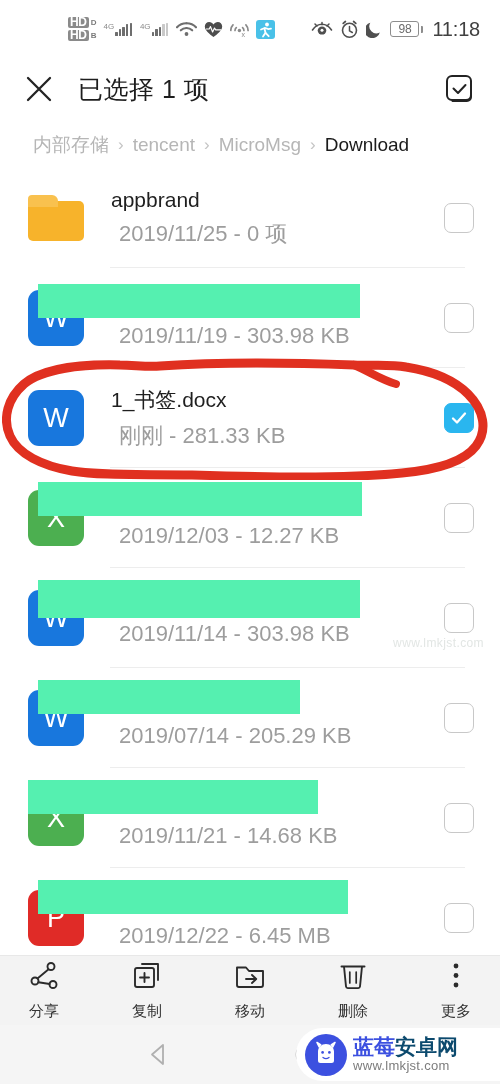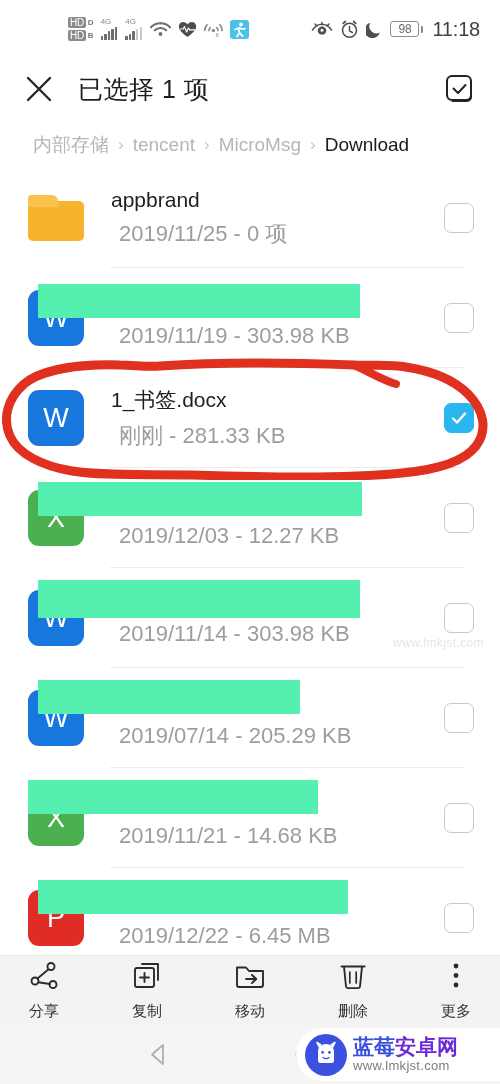--- a/index.html
+++ b/index.html
@@ -21,29 +21,29 @@
     width: 500px; height: 58px;
     display: flex; align-items: center;
     padding: 0 14px;
     background: #ffffff;
   }
   .sb-left { display: flex; align-items: center; gap: 3px; margin-left: 54px; }
   .sb-right { display: flex; align-items: center; gap: 7px; margin-left: auto; margin-right: 6px; }
   .hd-stack { display: flex; flex-direction: column; gap: 2px; }
   .hd-row { display: flex; align-items: center; gap: 2px; }
   .hd-box {
-    font-size: 10px; font-weight: normal; color: #ffffff;
+    font-size: 12px; font-weight: bold; color: #ffffff;
     background: #8a8a8a; border-radius: 2px;
     padding: 0px 2px; line-height: 11px;
     letter-spacing: -0.3px;
   }
   .hd-d {
     font-size: 8px; color: #7a7a7a; font-weight: bold; line-height: 10px;
   }
-  .sig-group { display: flex; align-items: flex-end; gap: 1px; flex-direction: column; }
+  .sig-group { display: flex; align-items: flex-end; gap: 1px; }
   .sig-label { font-size: 8px; color: #8a8a8a; align-self: flex-start; line-height:8px; }
   .bars { display: flex; align-items: flex-end; gap: 1.2px; height: 13px; }
   .bars i { width: 2.4px; background: #6e6e6e; display: block; border-radius: .5px; }
   .bars i:nth-child(1){height:4px}
   .bars i:nth-child(2){height:6.5px}
   .bars i:nth-child(3){height:9px}
   .bars i:nth-child(4){height:11.5px}
   .bars i:nth-child(5){height:13px}
   .bars.weak i:nth-child(4){background:#c9c9c9}
   .bars.weak i:nth-child(5){background:#c9c9c9}
@@ -211,21 +211,21 @@
     width: 42px; height: 42px; border-radius: 50%;
     background: #3c50e0; flex: 0 0 42px;
     display:flex;align-items:center;justify-content:center;
   }
   .wm-txt { display:flex; flex-direction:column; gap:1px; }
   .wm-title {
     font-size: 21px; font-weight: bold; letter-spacing: 0px;
     line-height: 22px; white-space: nowrap;
   }
   .wm-title .b { color: #3c50e0; }
-  .wm-title .k { color: #6d28d9; }
+  .wm-title .k { color: #0c4a6e; }
   .wm-url {
     font-size: 13px; color: #7c7c7c; letter-spacing: 0.3px;
     line-height: 14px; white-space: nowrap;
   }
   .wm-faint {
     position: absolute; right: 16px; top: 636px;
     font-size: 12px; color: #e2e6e4; letter-spacing: .4px;
     pointer-events: none;
   }
 </style>

